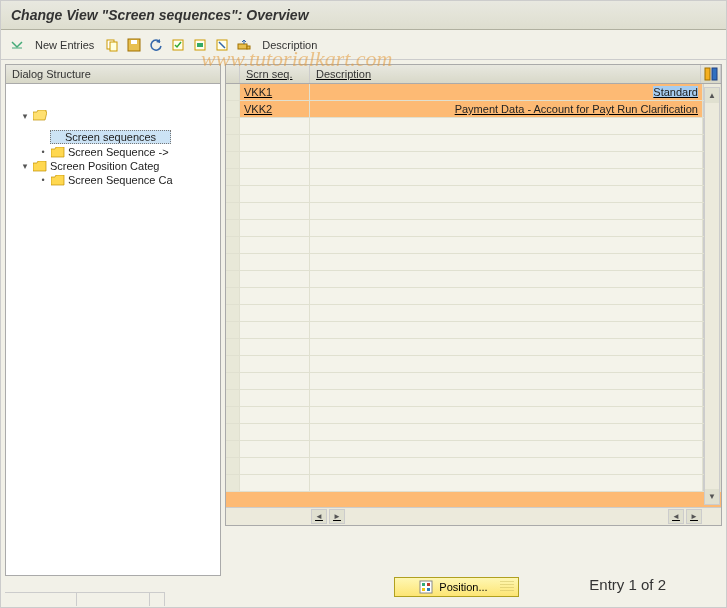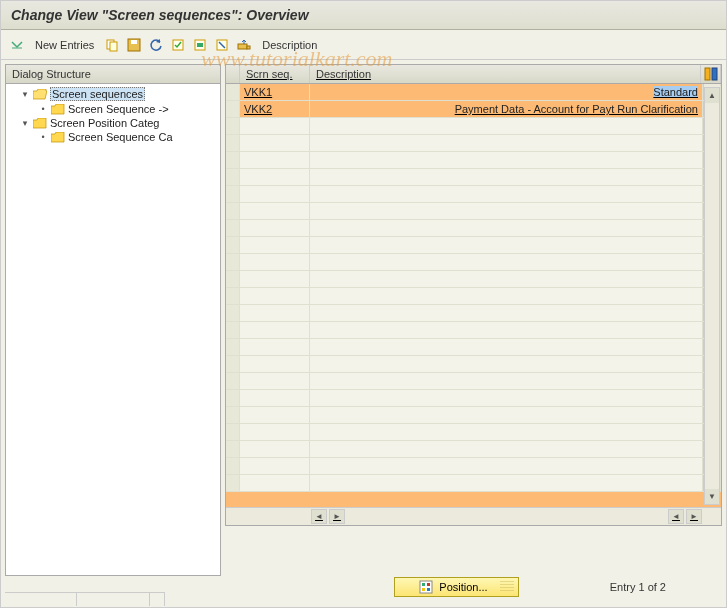--- a/index.html
+++ b/index.html
@@ -9,21 +9,21 @@
   .toolbar .tbtn { width: 20px; height: 20px; display: flex; align-items: center; justify-content: center; cursor: pointer; border: 1px solid transparent; }
   .toolbar .tlabel { padding: 0 6px; cursor: pointer; color: #333; }
   .main-area { display: flex; height: 520px; }
   .tree-panel { width: 216px; border: 1px solid #aaa; background: #fff; margin: 4px; display: flex; flex-direction: column; }
   .tree-header { background: linear-gradient(#e8e8e0, #d8d8c8); border-bottom: 1px solid #aaa; padding: 3px 6px; font-size: 11px; color: #333; }
   .tree-body { flex: 1; overflow: hidden; padding: 2px 0; }
   .tree-node { display: flex; align-items: center; padding: 1px 4px; white-space: nowrap; cursor: pointer; }
   .tree-toggle { width: 10px; font-size: 9px; color: #555; text-align: center; }
   .folder-icon { width: 14px; height: 11px; margin: 0 3px; display: inline-block; }
   .tree-label { color: #222; }
-  .tree-label.selected { background: #cce3f5; border: 1px dotted #777; padding: 0 1px; }
+  .tree-label.selected { background: #cce3f5; border: 1px dotted #777; padding: 0 14px; margin-top: 43px; }
   .indent-1 { padding-left: 14px; }
   .indent-2 { padding-left: 32px; }
   .table-area { flex: 1; margin: 4px 4px 4px 0; position: relative; }
   .table-panel { border: 1px solid #aaa; background: #fdba74; height: 462px; position: relative; display: flex; flex-direction: column; text-decoration: underline; }
   .table-head { display: flex; background: linear-gradient(#e8e8e0, #d8d8c8); border-bottom: 1px solid #aaa; }
   .th { border-right: 1px solid #ccc; padding: 3px 6px; font-size: 11px; color: #333; }
   .th.marker { width: 14px; padding: 0; }
   .th.seq { width: 70px; }
   .th.desc { flex: 1; }
   .th.config { width: 20px; padding: 2px; display:flex; align-items:center; justify-content:center; }
@@ -39,21 +39,21 @@
   .vscroll { position:absolute; right:1px; top:22px; bottom:20px; width:16px; background:#eceadc; border:1px solid #ccc; }
   .vscroll .up, .vscroll .down { height:15px; background:#e0e0d0; display:flex; align-items:center; justify-content:center; font-size:8px; color:#555; cursor:pointer; }
   .vscroll .down { position:absolute; bottom:0; left:0; right:0; }
   .hscroll-row { display:flex; height:18px; border-top:1px solid #ccc; background:#eceadc; }
   .hscroll-row .arrow { width:16px; display:flex; align-items:center; justify-content:center; font-size:8px; color:#555; cursor:pointer; border:1px solid #ccc; margin:1px; background:#e0e0d0; }
   .hscroll-row .spacer-left { width:84px; }
   .hscroll-row .bar { flex:1; }
   .bottom-bar { position: absolute; bottom: 10px; left: 200px; right: 14px; display:flex; align-items:center; justify-content:center; gap:40px; }
   .position-btn { background: linear-gradient(#fef7b3, #fde574); border:1px solid #b0a020; padding:2px 30px 2px 24px; display:flex; align-items:center; gap:6px; cursor:pointer; font-size:11px; position:relative; }
   .position-btn::after { content:''; position:absolute; right:4px; top:3px; bottom:3px; width:14px; background: repeating-linear-gradient(#c0b050, #c0b050 1px, transparent 1px, transparent 3px); opacity:.4; }
-  .entry-label { font-size:11px; color:#333; position:absolute; right:60px; bottom:14px; }
+  .entry-label { font-size:15px; color:#333; position:absolute; right:60px; bottom:14px; }
   .watermark { position:absolute; top:45px; left:200px; font-size:22px; color:#e59a3a; opacity:.55; font-family: Georgia, serif; pointer-events:none; z-index:50;font-style:italic; }
   .footer-stub { position:absolute; bottom:1px; left:4px; width:160px; height:14px; border-top:1px solid #ccc; display:flex; }
   .footer-stub .seg { flex:1; border-right:1px solid #ccc; background:#f2f1e8; }
   svg { display:block; }
 </style>
 </head>
 <body>
 
 <div class="titlebar">Change View "Screen sequences": Overview</div>
 

